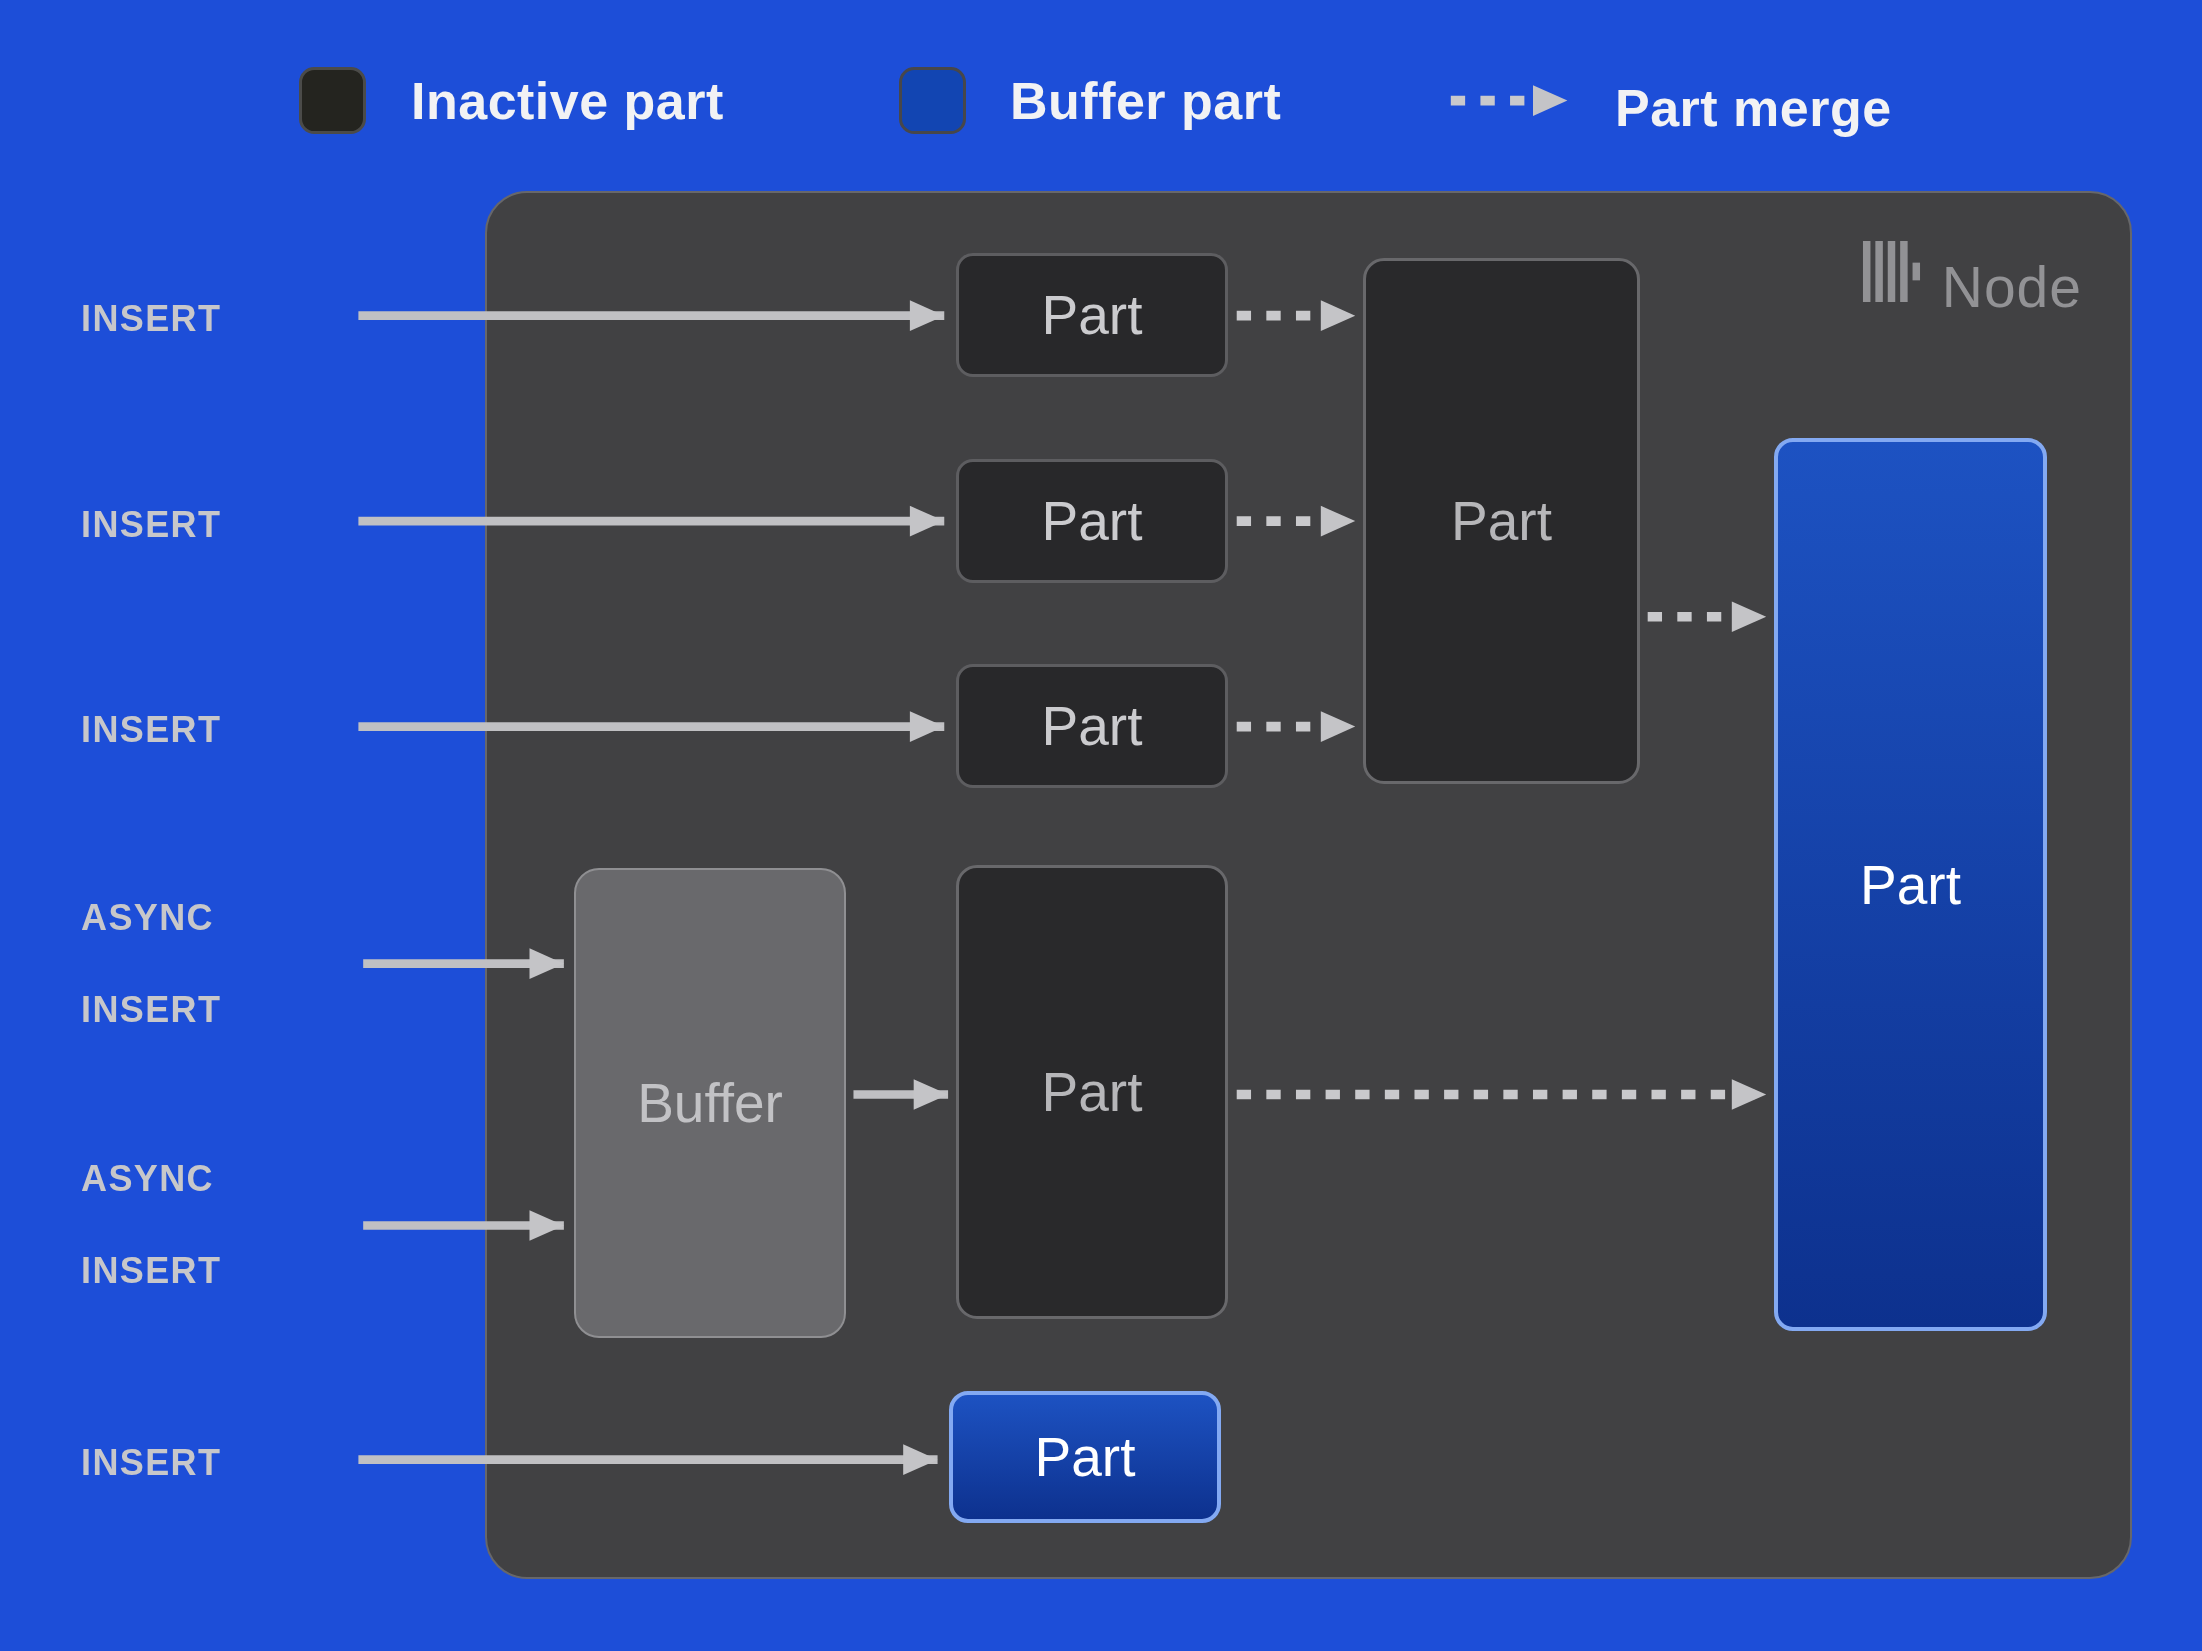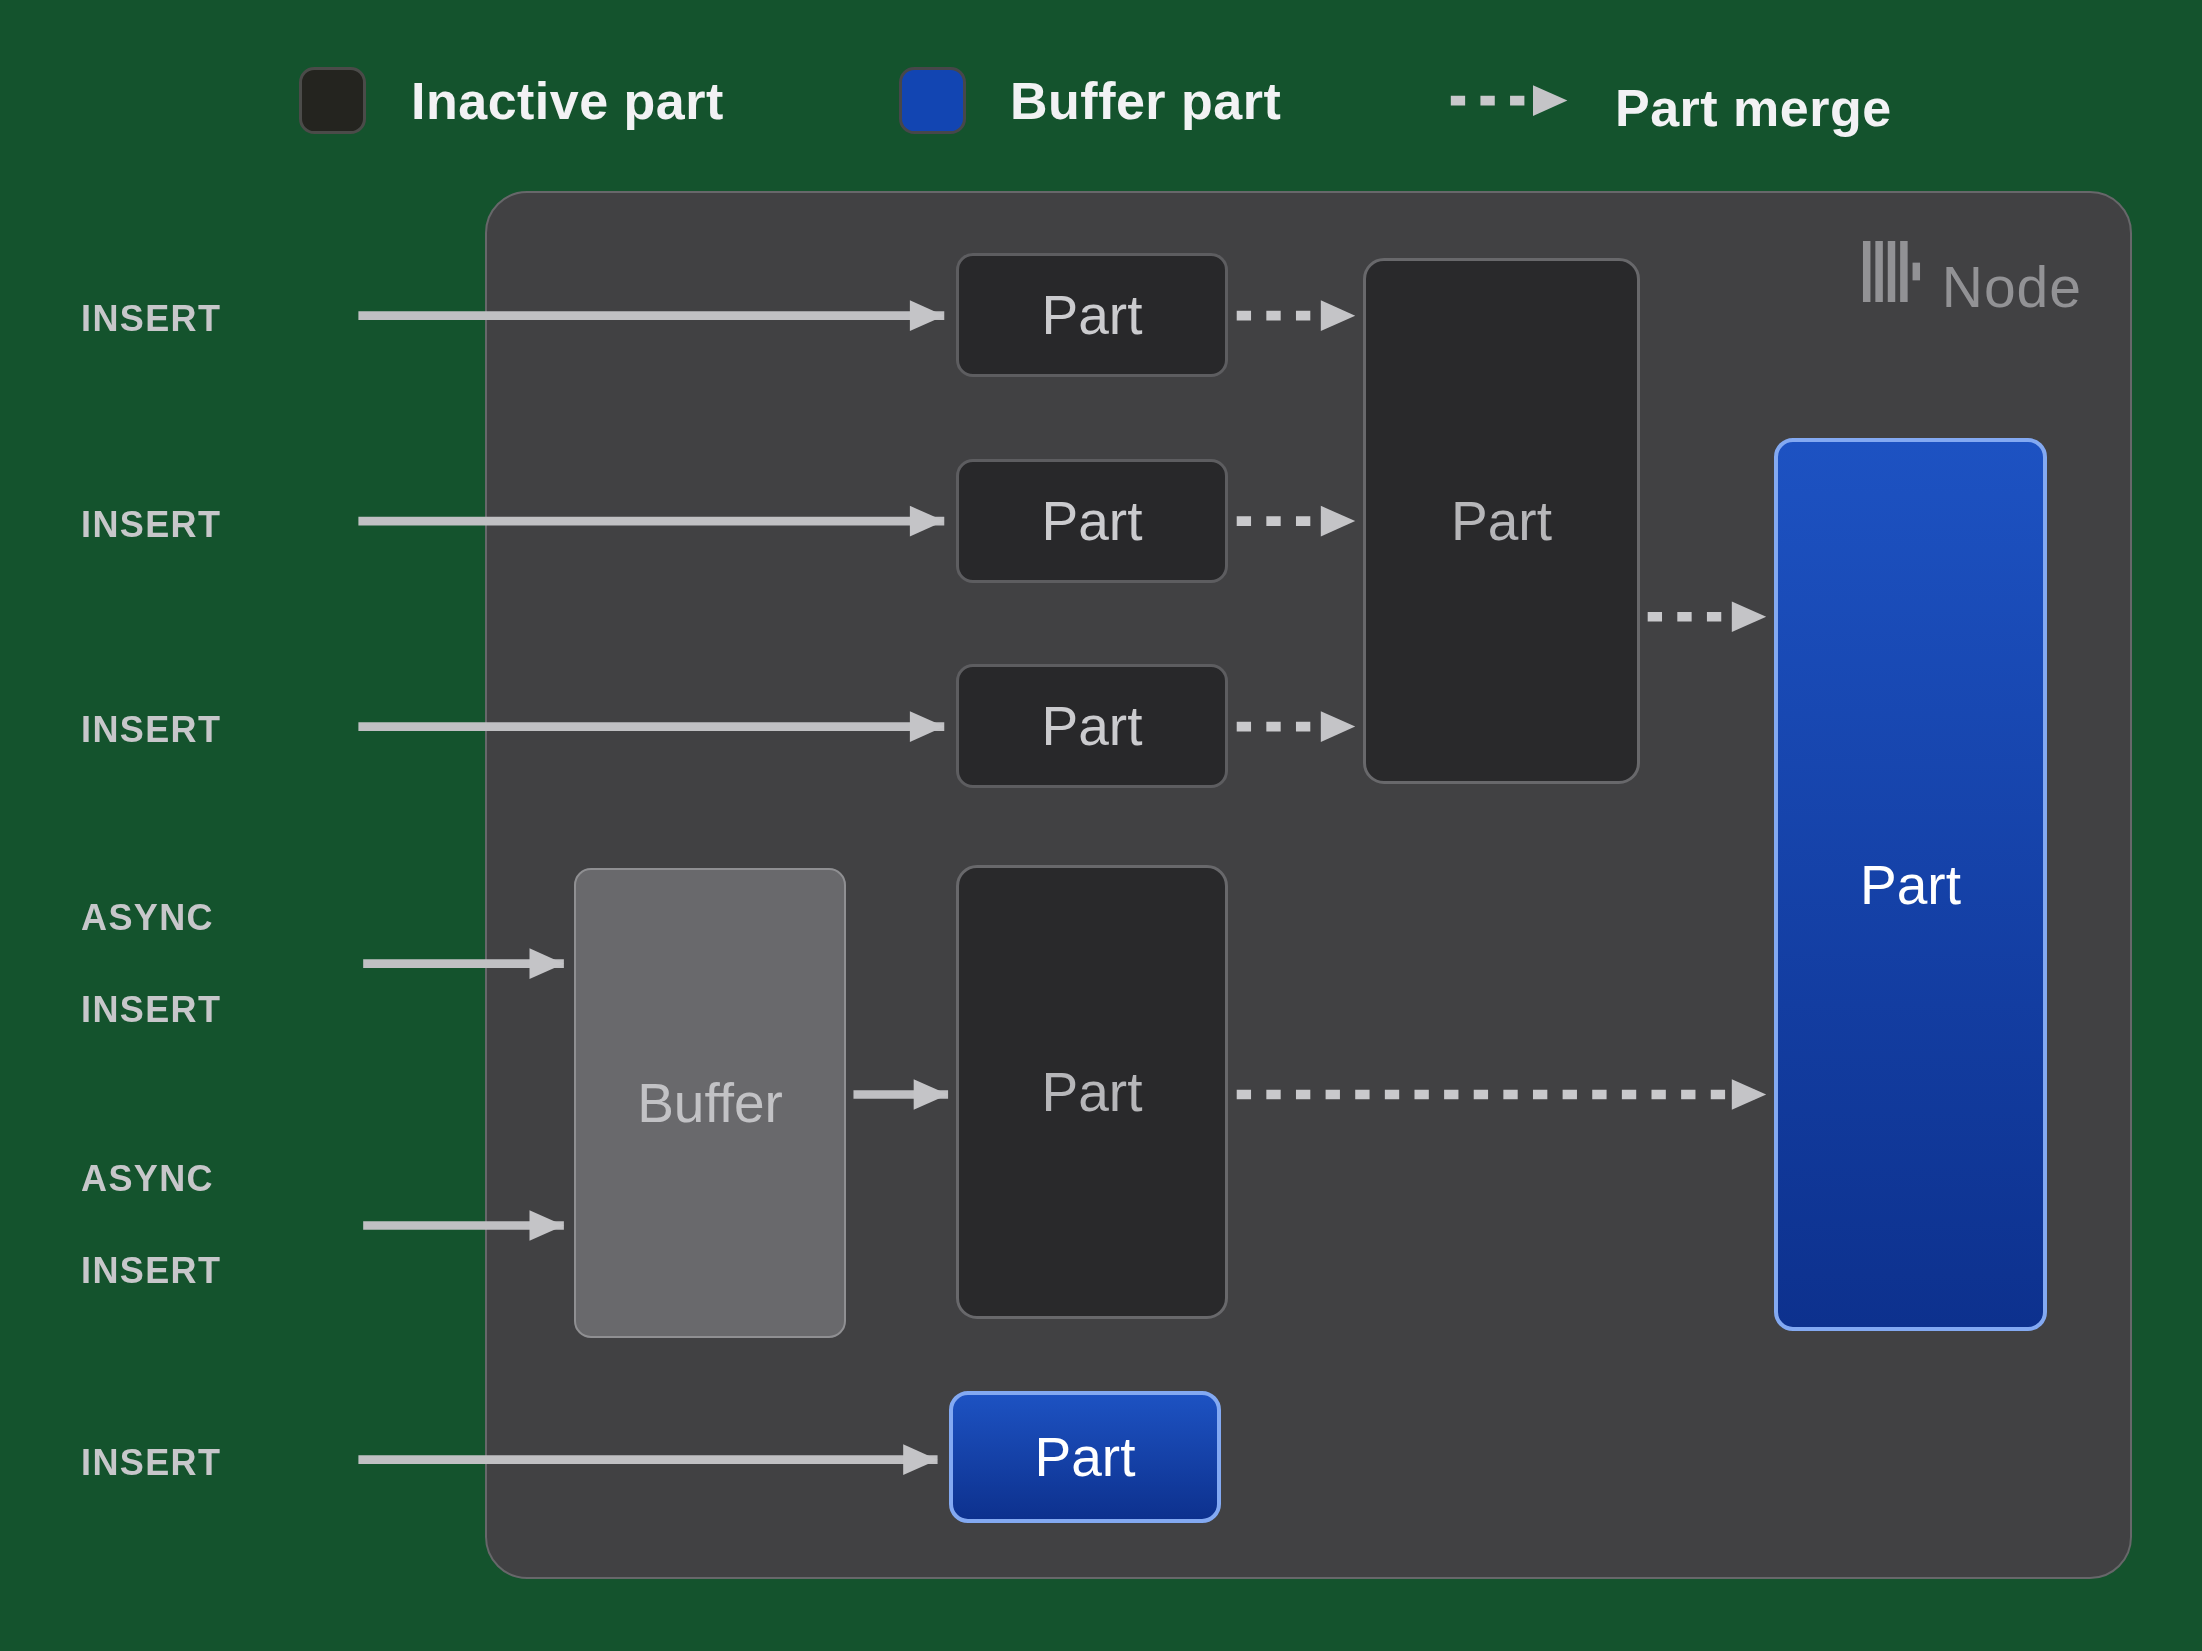--- a/index.html
+++ b/index.html
@@ -1,19 +1,19 @@
 <!DOCTYPE html>
 <html><head>
 <meta charset="utf-8">
 <style>
   html,body{margin:0;padding:0;background:#161618;}
   .canvas{
     position:relative;
     width:2202px;height:1652px;
-    background:#14532d;
+    background:#1d4ed8;
     font-family:"Liberation Sans", sans-serif;
     overflow:hidden;
   }
 
   
   .legend-swatch{
     position:absolute;width:67px;height:67px;border-radius:15.3px;box-sizing:border-box;
   }
   .legend-swatch.inactive{background:#24241f;border:3.8px solid #4b4b49;}
   .legend-swatch.active{background:#1245b2;border:3.8px solid #47474a;}
@@ -43,21 +43,21 @@
     background:#28282a;border:3.8px solid #5d5d60;border-radius:17px;color:#cbcbce;
   }
   .part-lg{
     background:#29292b;border:3.8px solid #68686b;border-radius:21px;color:#b6b6b9;
   }
   .part-active{
     background:linear-gradient(180deg,#1d52c2 0%,#0d318e 100%);
     border:4.8px solid #83a9f2;border-radius:19px;color:#ffffff;
   }
   .buffer-box{
-    background:#69696c;border:2.9px solid #8f8f92;border-radius:17px;color:#c2c2c5;
+    background:#69696c;border:2.9px solid #8f8f92;border-radius:25px;color:#c2c2c5;
   }
 
   
   .io-label{
     position:absolute;left:81px;transform:translateY(-50%);
     font-size:36px;color:#c7c7ca;letter-spacing:1.4px;line-height:92px;white-space:pre-line;font-weight:bold;
   }
 
   
   .arrows{position:absolute;left:0;top:0;pointer-events:none;}

